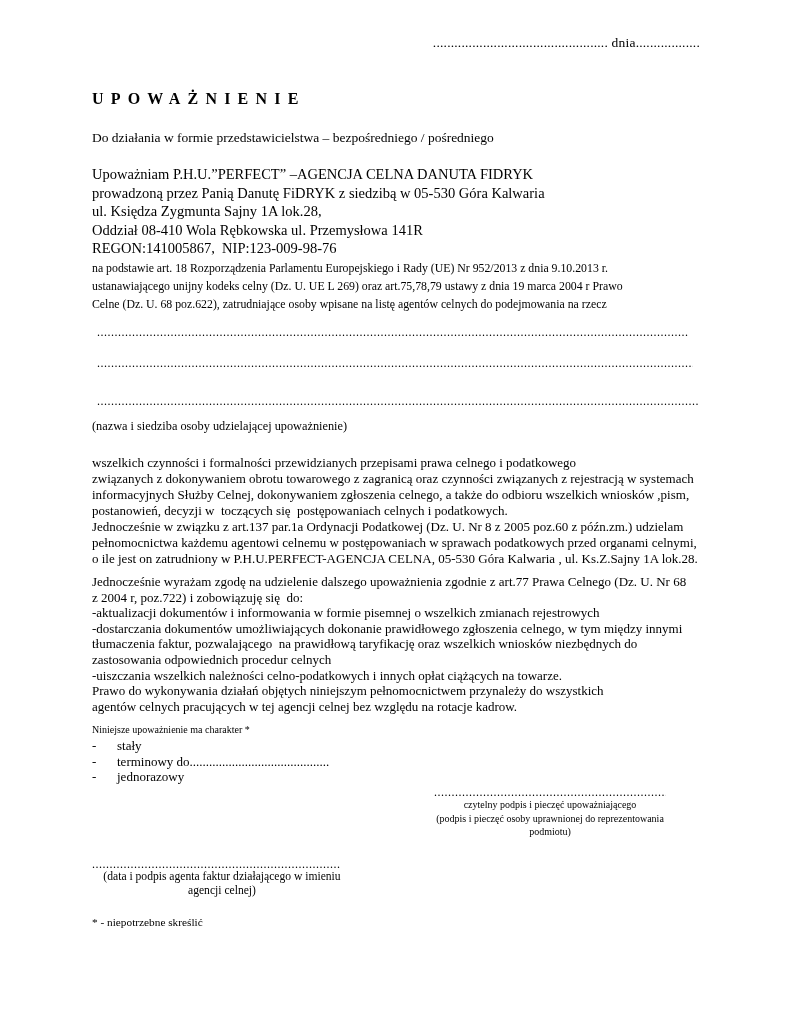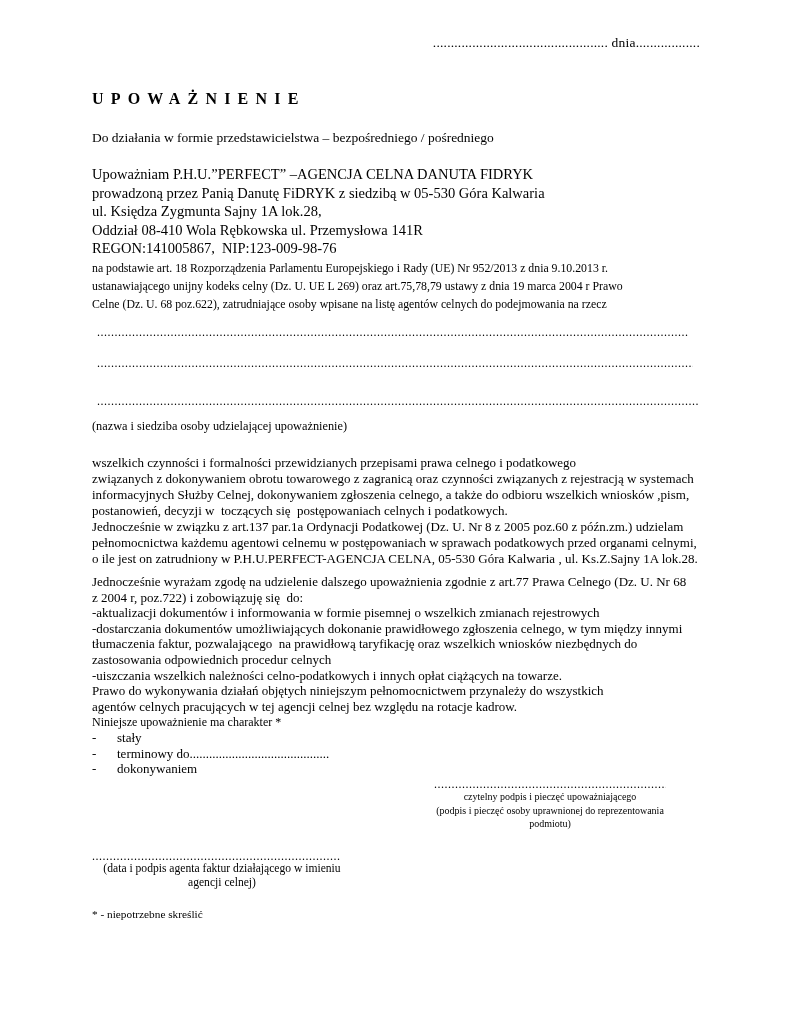--- a/index.html
+++ b/index.html
@@ -18,21 +18,21 @@
   .para-small{margin-top:1px;font-size:11.8px;line-height:18px;}
   .dotline{overflow:hidden;white-space:nowrap;font-size:12px;line-height:13px;height:13px;letter-spacing:.5px;}
   .fill-1{margin-top:13px;margin-left:5px;width:592px;}
   .fill-2{margin-top:18px;margin-left:5px;width:596px;}
   .fill-3{margin-top:25px;margin-left:5px;width:602px;}
   .caption{font-size:12.3px;line-height:15px;}
   .caption-nazwa{margin-top:11px;}
   .para-body{font-size:13px;line-height:16px;}
   .para-scope{margin-top:21px;}
   .para-consent{margin-top:7px;line-height:15.6px;}
-  .char-heading{font-size:12px;line-height:16px;}
+  .char-heading{margin-top:8px;font-size:10px;line-height:16px;}
   .char-list{font-size:13px;line-height:15.3px;}
   .char-item{display:flex;}
   .char-dash{width:25px;flex:0 0 25px;}
   .sig-block{margin-top:2px;margin-left:305px;width:306px;text-align:center;}
   .sig-dots{width:232px;margin:0 auto;height:12px;line-height:12px;}
   .sig-caption{font-size:10px;line-height:13.4px;white-space:pre;}
   .accept-title{margin-top:6px;font-size:15.5px;line-height:20px;}
   .accept-block{margin-top:20px;width:260px;text-align:center;}
   .accept-dots{width:248px;height:12px;line-height:12px;text-align:left;}
   .accept-caption{font-size:11.6px;line-height:13.4px;white-space:pre;}
@@ -89,21 +89,21 @@
     <div class="char-item">
       <span class="char-dash">-</span>
       <span>stały</span>
     </div>
     <div class="char-item">
       <span class="char-dash">-</span>
       <span>terminowy do...........................................</span>
     </div>
     <div class="char-item">
       <span class="char-dash">-</span>
-      <span>dokonywaniem</span>
+      <span>jednorazowy</span>
     </div>
   </div>
 
   <div class="sig-block">
     <div class="dotline sig-dots">................................................................................</div>
     <div class="sig-caption">czytelny podpis i pieczęć upoważniającego
 (podpis i pieczęć osoby uprawnionej do reprezentowania
 podmiotu)</div>
   </div>
 

